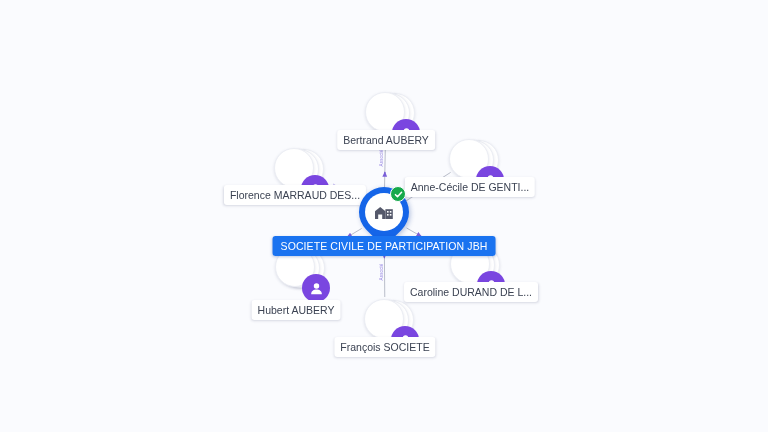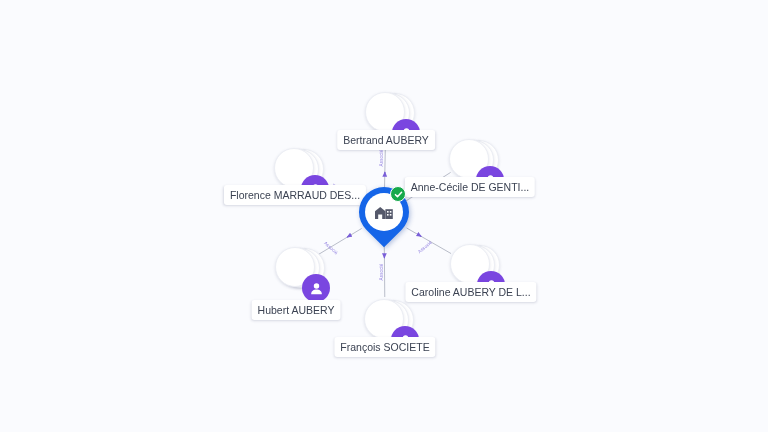--- a/index.html
+++ b/index.html
@@ -247,21 +247,21 @@
           <i class="s2"></i>
           <i class="s1"></i>
         </div>
         <div class="avatar-circle">
           <svg width="15" height="15" viewBox="0 0 16 16">
             <circle cx="8" cy="5.4" r="2.9" fill="#ffffff"></circle>
             <path d="M2.3 14.2 C2.3 10.6 5.0 9.1 8 9.1 C11 9.1 13.7 10.6 13.7 14.2 Z" fill="#ffffff"></path>
           </svg>
         </div>
       </div>
-      <div class="plabel" style="left: 471px; top: 282px;">Caroline AUBERY DE L...</div>
+      <div class="plabel" style="left: 471px; top: 282px;">Caroline DURAND DE L...</div>
       <div class="person" style="left: 385px; top: 320px;">
         <div class="stack">
           <i class="s3"></i>
           <i class="s2"></i>
           <i class="s1"></i>
         </div>
         <div class="avatar-circle">
           <svg width="15" height="15" viewBox="0 0 16 16">
             <circle cx="8" cy="5.4" r="2.9" fill="#ffffff"></circle>
             <path d="M2.3 14.2 C2.3 10.6 5.0 9.1 8 9.1 C11 9.1 13.7 10.6 13.7 14.2 Z" fill="#ffffff"></path>
@@ -285,14 +285,15 @@
           <rect x="15.8" y="10.0" width="1.6" height="1.6" fill="#ffffff"></rect>
         </svg>
       </div>
       <div class="check-badge">
         <svg width="9" height="9" viewBox="0 0 10 10">
           <path d="M1.6 5.2 L3.9 7.4 L8.4 2.6" stroke="#ffffff" stroke-width="1.7" fill="none" stroke-linecap="round" stroke-linejoin="round"></path>
         </svg>
       </div>
     </div>
   </div>
+  <div class="clabel" id="company-label" style="left: 384px; top: 236px;">SOCIETE CIVILE DE PARTICIPATION JBH</div>
 
 </div>
 
 </body></html>

